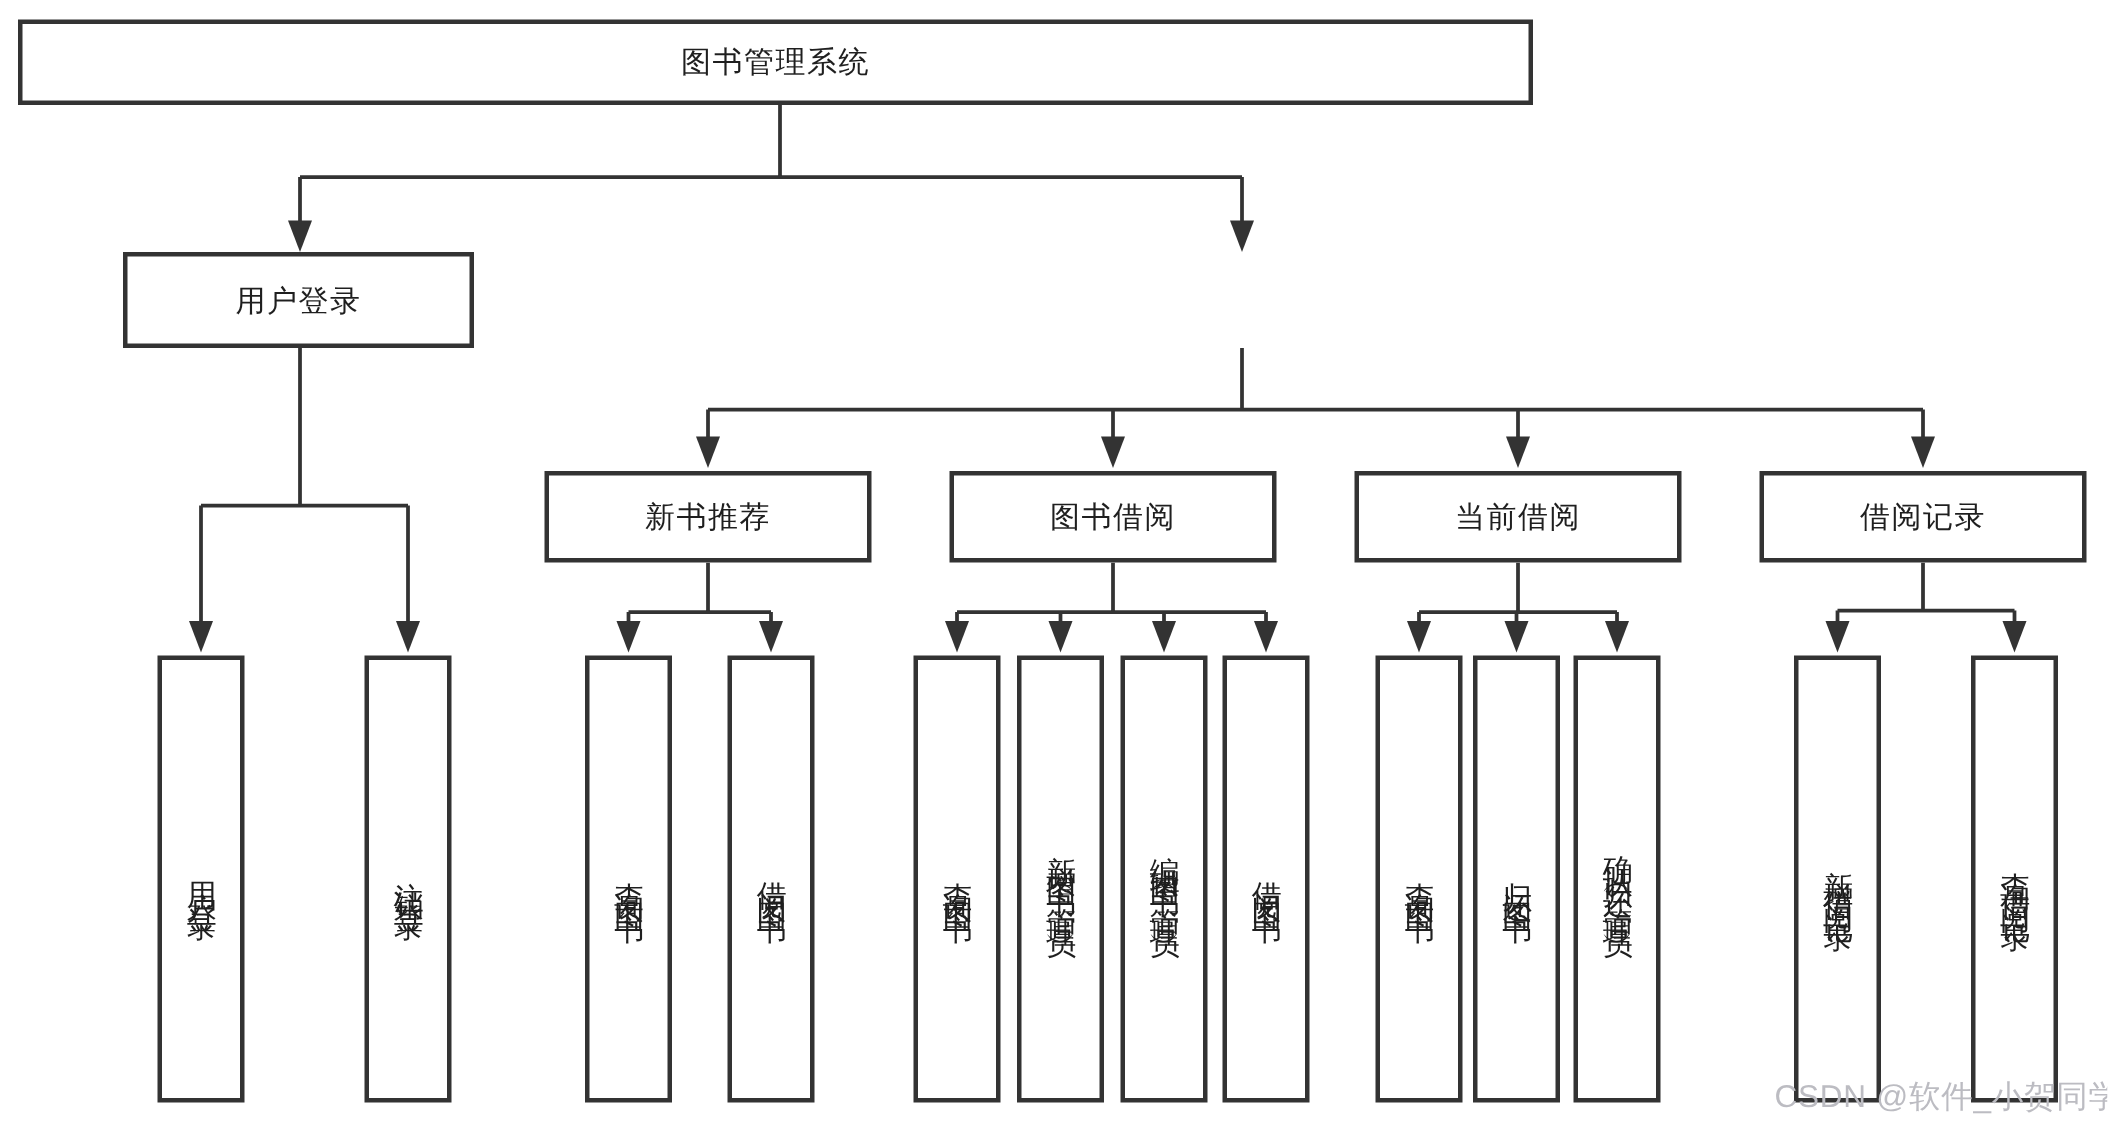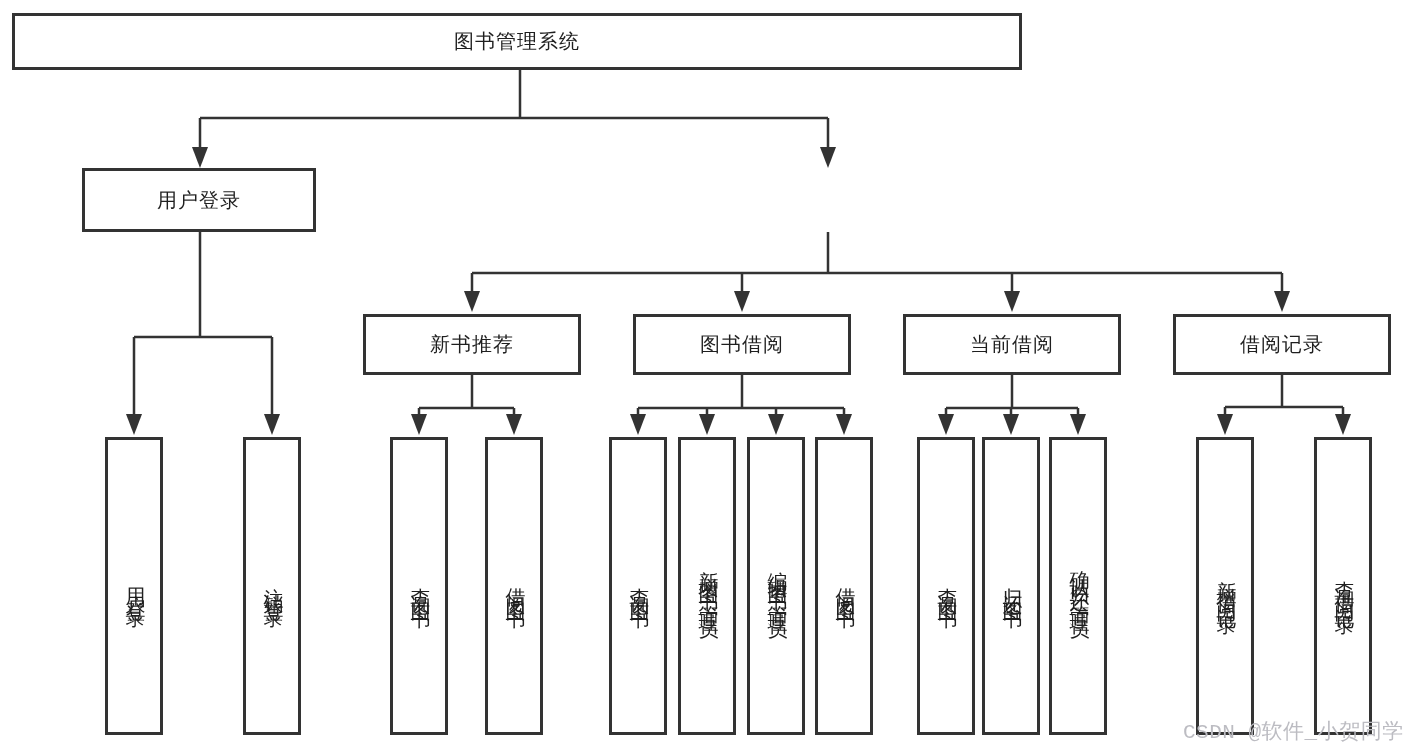--- a/index.html
+++ b/index.html
@@ -5,21 +5,21 @@
   html, body {
     margin: 0;
     padding: 0;
     background: #ffffff;
   }
   .canvas {
     position: relative;
     width: 1405px;
     height: 747px;
     background: #ffffff;
-    font-family: Liberation Mono, monospace;
+    font-family: Liberation Sans, sans-serif;
     overflow: hidden;
   }
   .connectors {
     position: absolute;
     left: 0;
     top: 0;
     z-index: 1;
   }
   .box {
     position: absolute;

